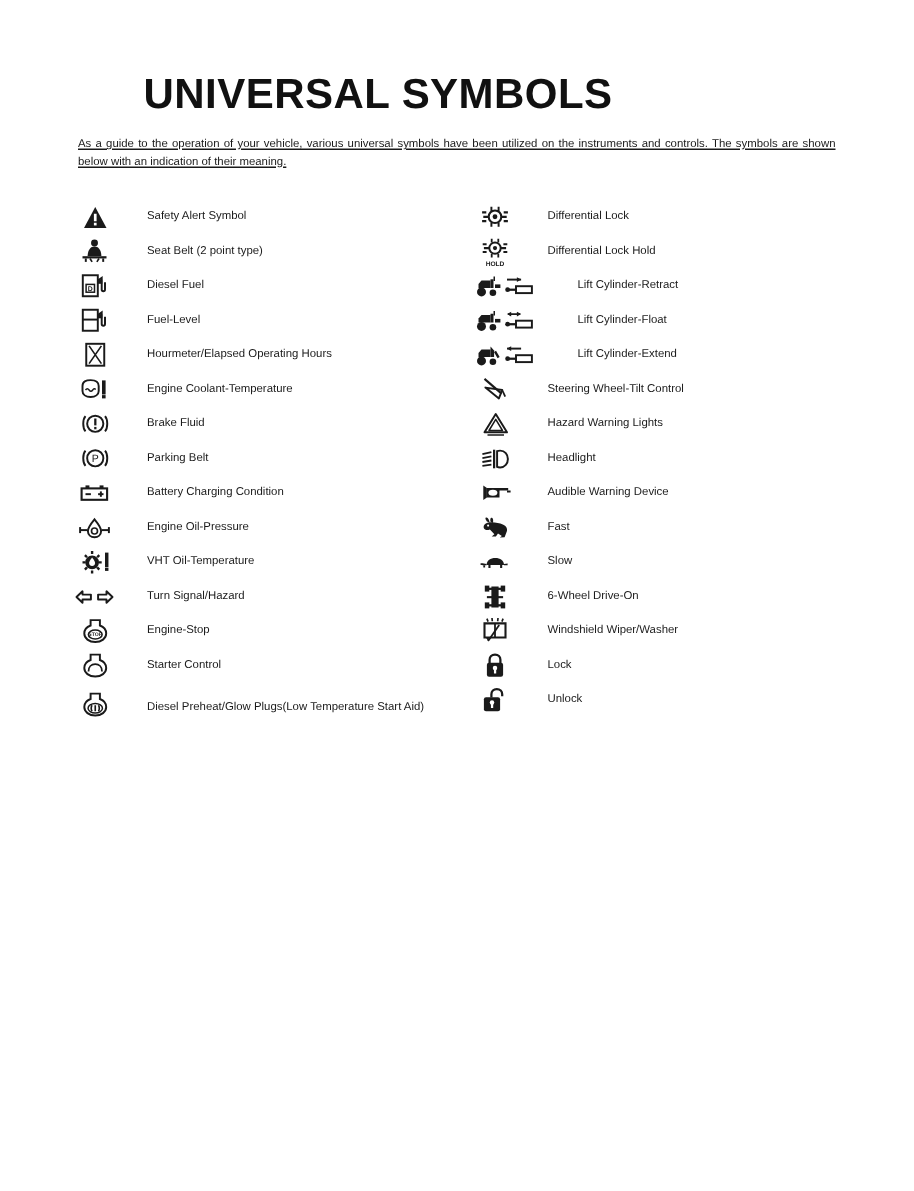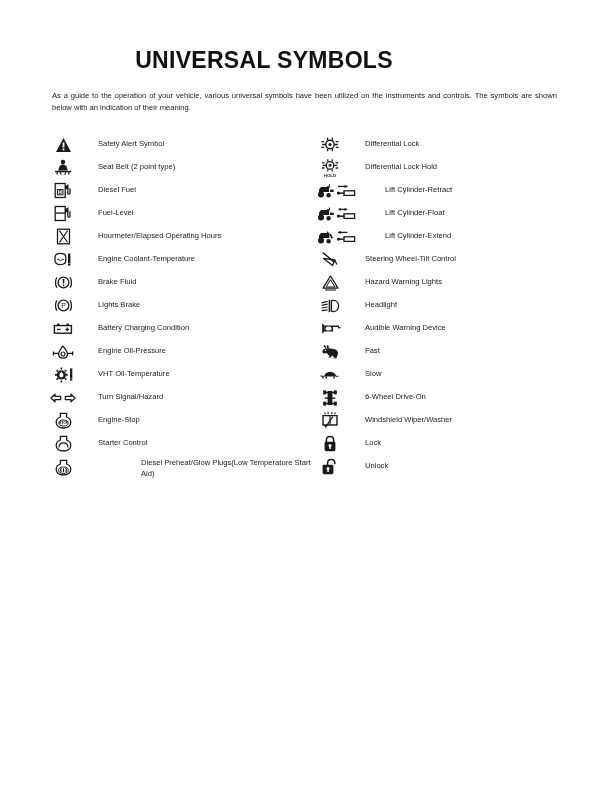--- a/index.html
+++ b/index.html
@@ -17,60 +17,61 @@
   }
   .page {
     position: absolute;
     left: 0; top: 0;
     width: 609px;
     height: 794px;
     background: #fff;
   }
   .title {
     position: absolute;
-    left: 16px;
+    left: 4px;
     top: 47px;
     width: 496px;
     text-align: center;
-    font-size: 23px;
+    font-size: 28px;
     font-weight: bold;
     letter-spacing: 0.3px;
     font-family: "Liberation Sans", sans-serif;
     color: #111;
   }
   .intro {
     position: absolute;
     left: 52px;
     top: 90px;
     width: 505px;
     font-size: 7.6px;
     line-height: 11.6px;
     text-align: justify;
     color: #1a1a1a;
+    text-decoration: underline;
   }
   .columns {
     position: absolute;
     left: 0;
     top: 133px;
     width: 609px;
   }
   .col {
     position: absolute;
     top: 0;
   }
   .col-left  { left: 48px;  width: 265px; }
   .col-right { left: 315px; width: 270px; }
 
   .row {
     position: relative;
     height: 23px;
     display: flex;
     align-items: center;
   }
-  .row.tall { height: 30px; align-items: flex-start; gap: 43px; }
+  .row.tall { height: 30px; align-items: center; }
 
   .icon-cell {
     width: 30px;
     min-width: 30px;
     height: 23px;
     display: flex;
     align-items: center;
     justify-content: center;
   }
   .row.tall .icon-cell { height: 26px; }
@@ -187,21 +188,21 @@
 
       <div class="row">
         <div class="icon-cell">
           <svg width="19" height="17" viewBox="0 0 19 17">
             <circle cx="9.5" cy="8.5" r="5.4" fill="none" stroke="#1a1a1a" stroke-width="1.3"></circle>
             <text x="9.5" y="11.2" font-family="Liberation Sans, sans-serif" font-size="7" text-anchor="middle" fill="#1a1a1a">P</text>
             <path d="M3 3.4 C1 5.6 1 11.4 3 13.6" fill="none" stroke="#1a1a1a" stroke-width="1.3"></path>
             <path d="M16 3.4 C18 5.6 18 11.4 16 13.6" fill="none" stroke="#1a1a1a" stroke-width="1.3"></path>
           </svg>
         </div>
-        <div class="label">Lights Brake</div>
+        <div class="label">Parking Belt</div>
       </div>
 
       <div class="row">
         <div class="icon-cell">
           <svg width="20" height="14" viewBox="0 0 20 14">
             <rect x="1.4" y="3.6" width="17" height="7.6" fill="none" stroke="#1a1a1a" stroke-width="1.4"></rect>
             <rect x="4" y="1.6" width="2.6" height="2" fill="#1a1a1a"></rect>
             <rect x="13.4" y="1.6" width="2.6" height="2" fill="#1a1a1a"></rect>
             <rect x="4" y="6.8" width="3.6" height="1.3" fill="#1a1a1a"></rect>
             <rect x="12.4" y="6.8" width="3.6" height="1.3" fill="#1a1a1a"></rect>

